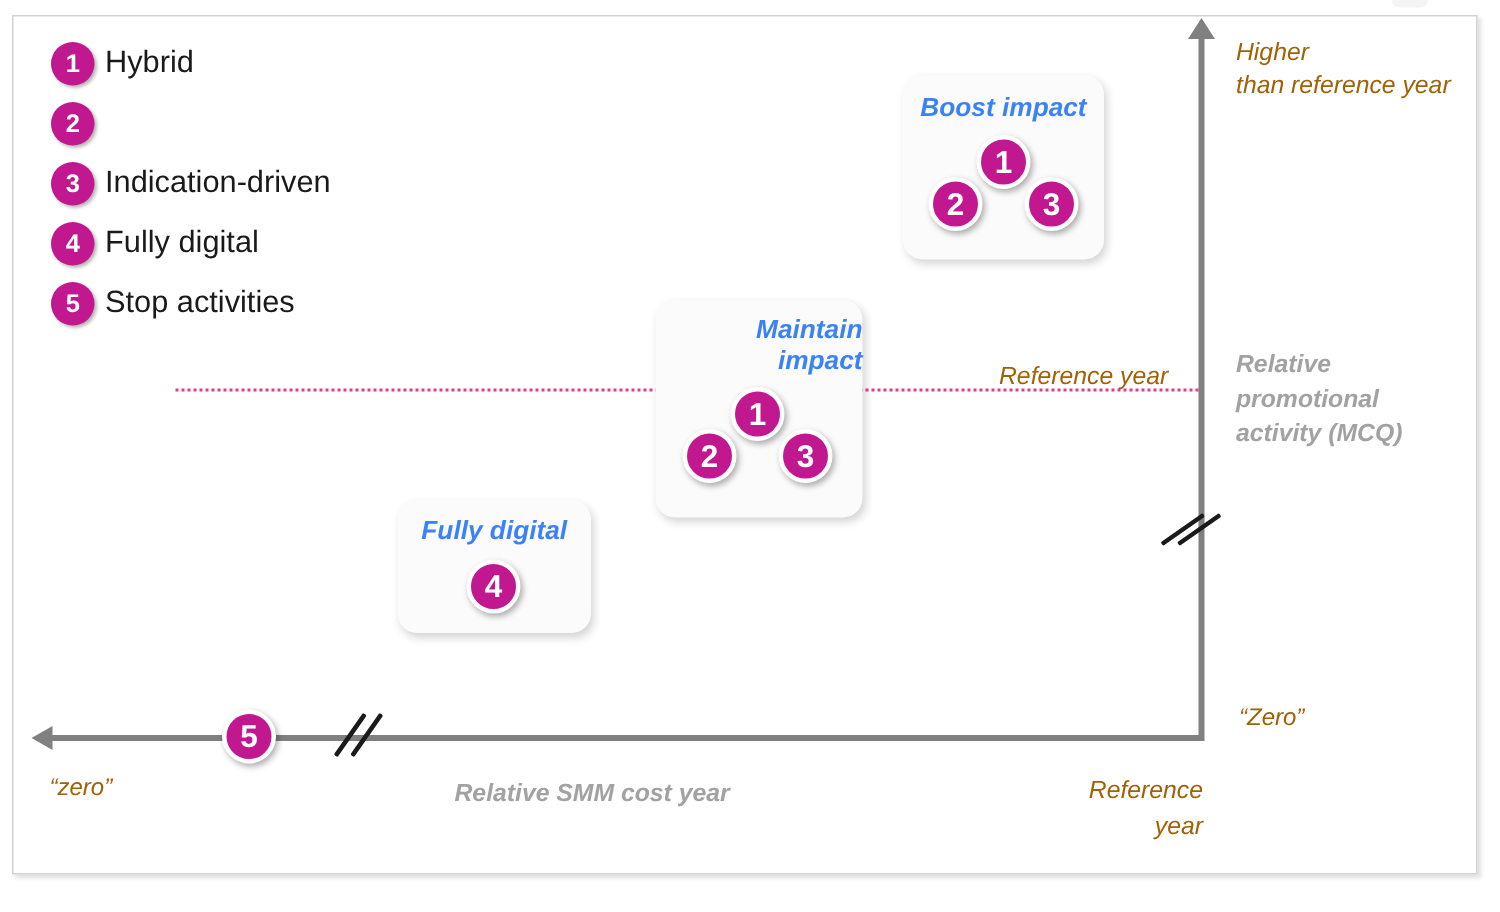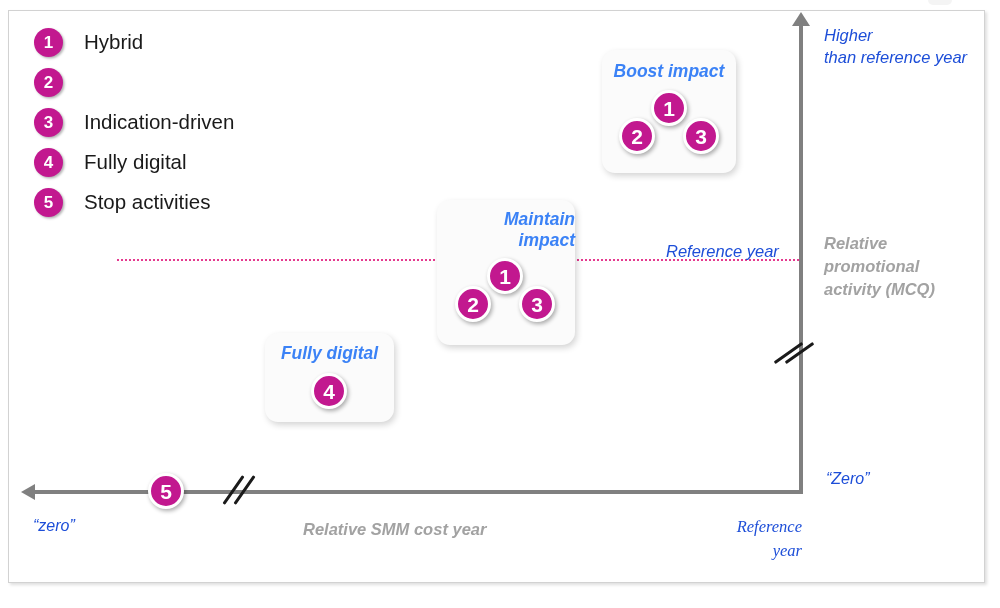--- a/index.html
+++ b/index.html
@@ -50,21 +50,21 @@
     font-size: 17px;
     font-weight: 700;
     display: flex;
     align-items: center;
     justify-content: center;
     box-shadow: 1.5px 1.5px 2.5px rgba(0,0,0,0.30);
     flex: 0 0 auto;
     line-height: 1;
   }
   .legend-label {
-    margin-left: 21px;
+    margin-left: 7px;
     font-size: 20.5px;
     color: #1a1a1a;
     white-space: nowrap;
   }
 
   
   #y-axis-line {
     position: absolute;
     left: 799px;
     top: 24px;
@@ -125,21 +125,21 @@
     left: 117px;
     top: 259px;
     width: 682px;
     height: 0;
     border-top: 2.5px dotted #E5398F;
   }
 
   
   .axis-text {
     position: absolute;
-    color: #1d4ed8;
+    color: #a16207;
     font-style: italic;
     font-size: 16.5px;
     line-height: 22px;
     white-space: pre-line;
   }
   #label-higher { left: 824px; top: 24px; font-size: 16.5px; }
   #label-relative-promo {
     left: 824px; top: 232px;
     font-weight: 700;
     color: #a2a2a2;
@@ -153,21 +153,20 @@
     left: 303px; top: 518px;
     font-weight: 700;
     color: #a2a2a2;
     font-size: 16.5px;
   }
   #label-reference-year-x {
     left: 712px; top: 515px;
     text-align: right;
     width: 90px;
     line-height: 24px;
-    font-family: Liberation Serif, serif;
   }
 
   
   .scenario-box {
     position: absolute;
     background: #FBFBFB;
     border-radius: 13px;
     box-shadow: 2px 3px 6px rgba(0,0,0,0.17);
   }
   .box-title {

